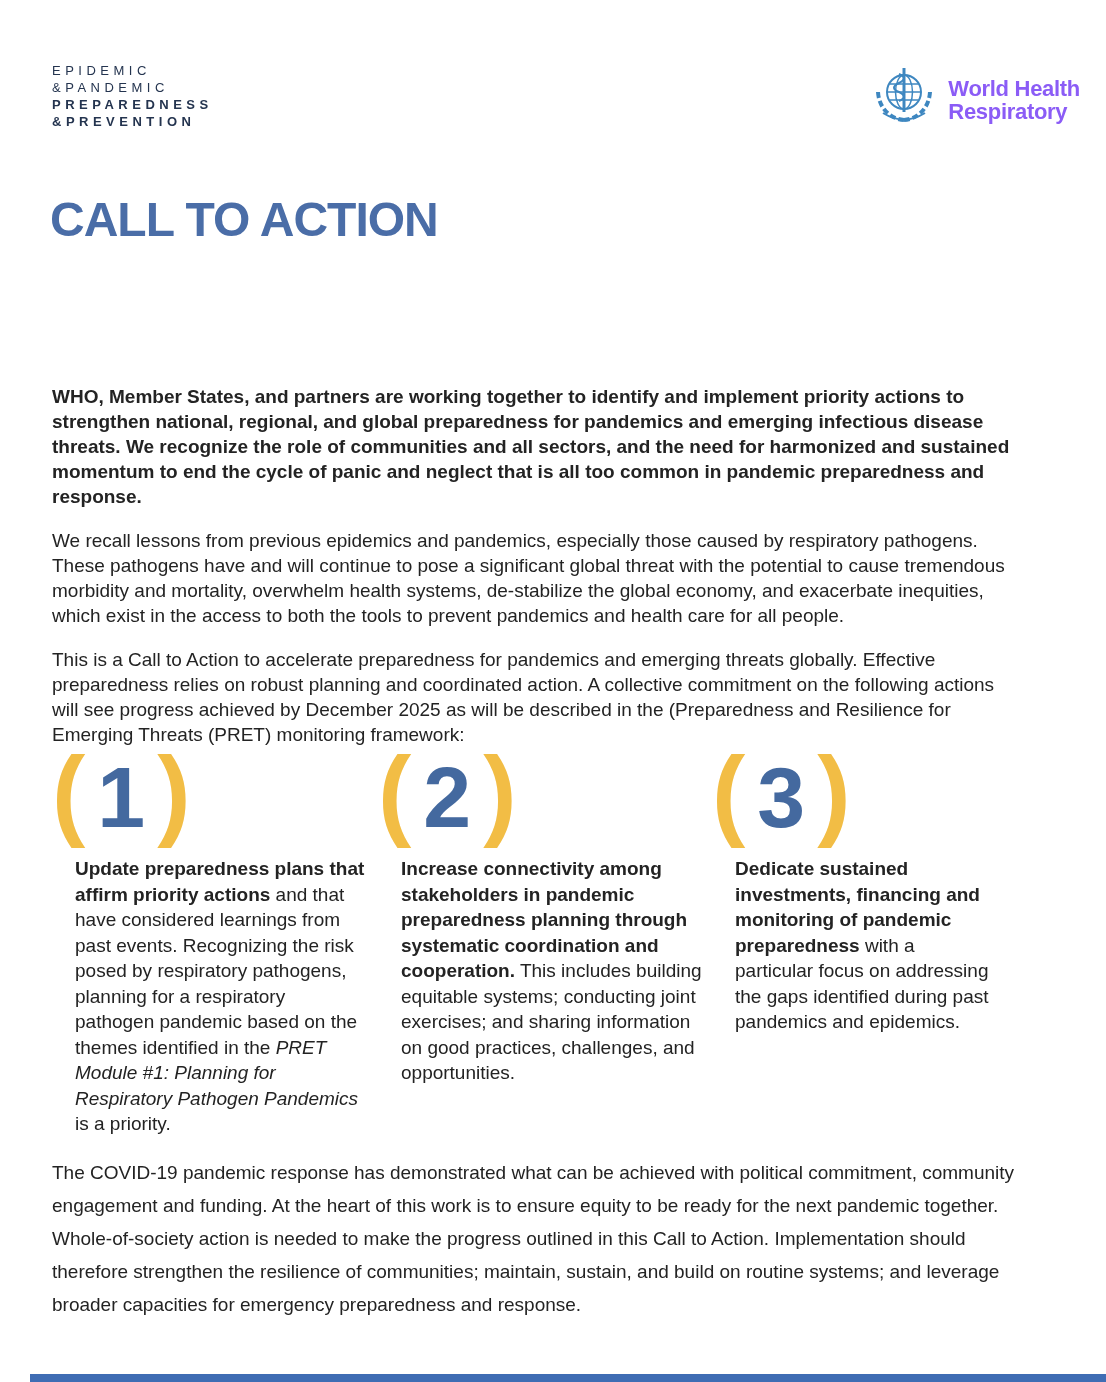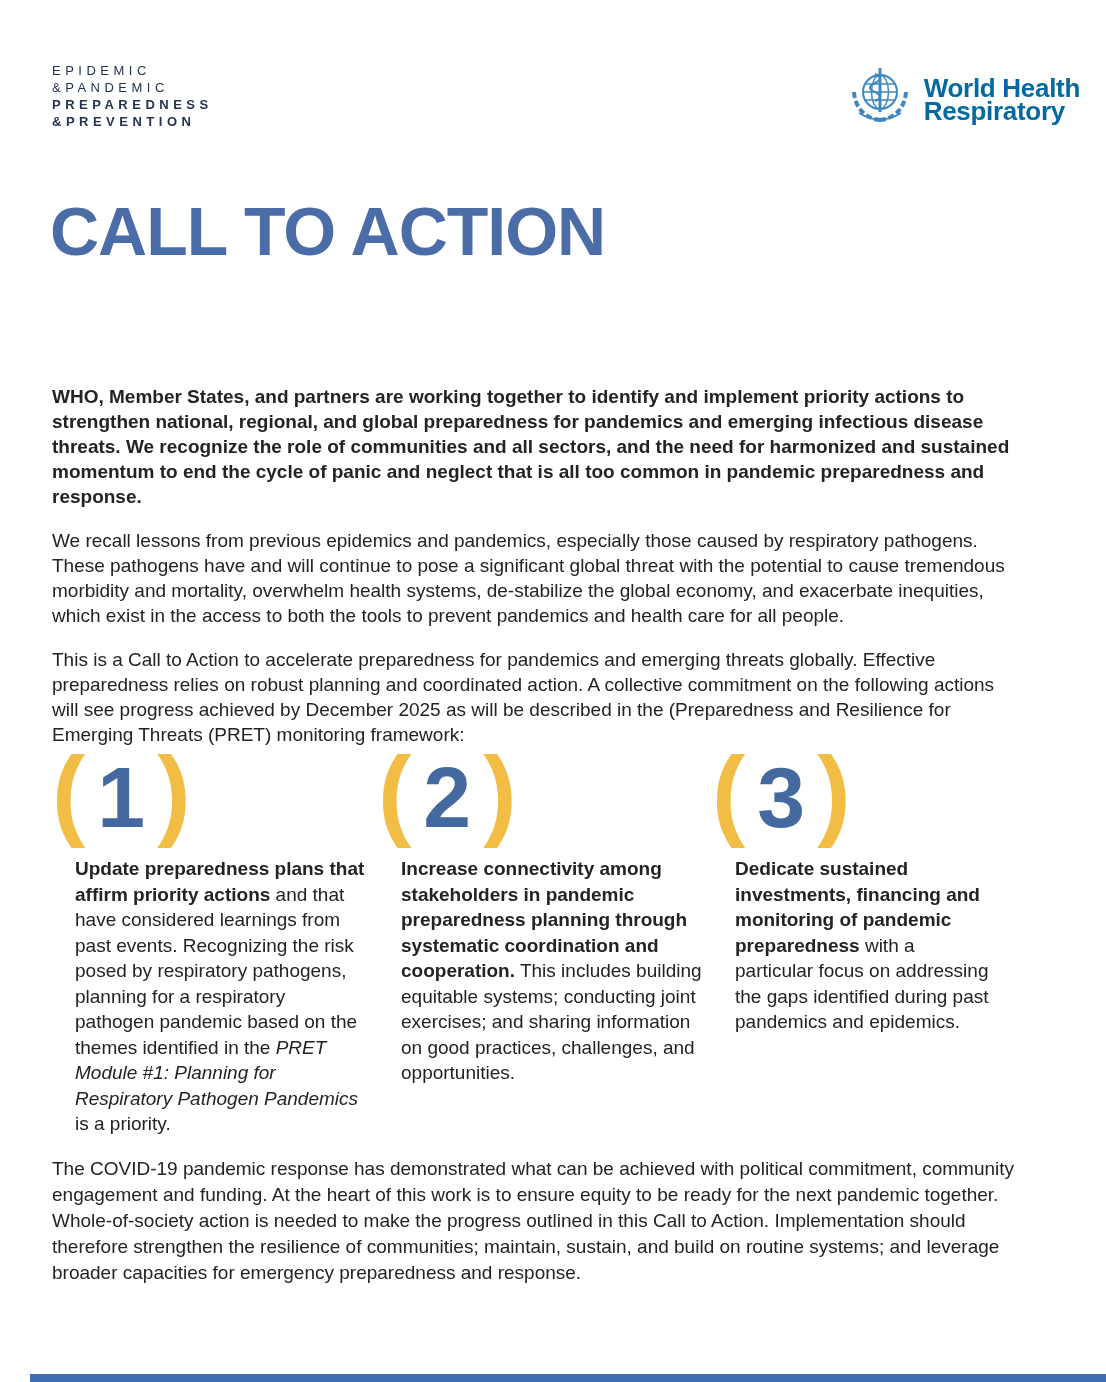--- a/index.html
+++ b/index.html
@@ -30,33 +30,33 @@
   
   .who {
     position: absolute;
     right: 46px;
     top: 62px;
     display: flex;
     align-items: center;
     gap: 8px;
   }
   .who-name {
-    color: #0369a1;
-    font-weight: bold;
-    font-size: 26px;
+    color: #8b5cf6;
+    font-weight: bold;
+    font-size: 22px;
     line-height: 23px;
     letter-spacing: -0.3px;
   }
 
   
   .title {
     position: absolute;
     left: 50px;
     top: 192px;
-    font-size: 68px;
+    font-size: 48px;
     font-weight: bold;
     letter-spacing: -1px;
     color: #4a6da7;
     white-space: nowrap;
   }
 
   
   .intro {
     position: absolute;
     left: 52px;
@@ -103,21 +103,21 @@
   .text .b { font-weight: bold; }
   .text .i { font-style: italic; }
 
   
   .outro {
     position: absolute;
     left: 52px;
     top: 1156px;
     width: 972px;
     font-size: 19px;
-    line-height: 26px;
+    line-height: 33px;
   }
   .outro p { margin: 0 0 19px 0; }
 
   
   .bottom-bar {
     position: absolute;
     left: 30px;
     right: 0;
     bottom: 0;
     height: 8px;

